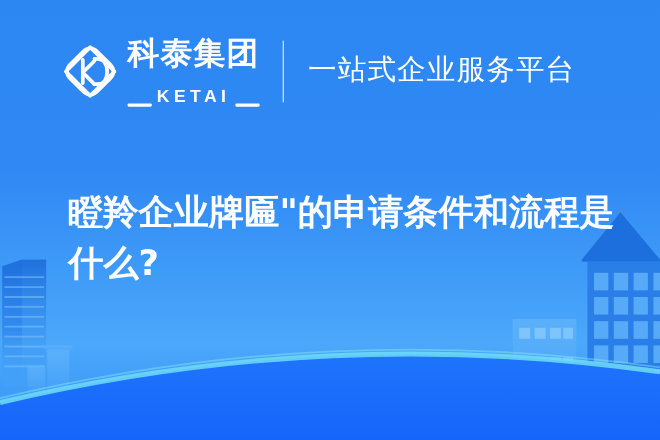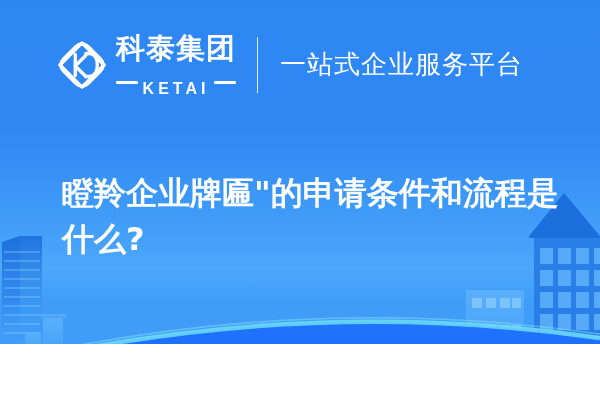--- a/index.html
+++ b/index.html
@@ -8,21 +8,21 @@
     padding: 0;
     background: #ffffff;
   }
   body {
     font-family: "Liberation Sans", "DejaVu Sans", sans-serif;
   }
 
   .banner {
     position: relative;
     width: 600px;
-    height: 344px;
+    height: 400px;
     overflow: hidden;
     background: linear-gradient(180deg, #2d87f3 0%, #2f88f4 38%, #3f9bf8 62%, #4ba8fa 78%, #3f9df8 88%);
   }
 
   
   .scenery {
     position: absolute;
     inset: 0;
     z-index: 1;
     pointer-events: none;
@@ -66,21 +66,21 @@
     line-height: 1;
     font-weight: 700;
     color: #ffffff;
     letter-spacing: 1px;
     white-space: nowrap;
     font-family: "DejaVu Sans", "Liberation Sans", sans-serif;
   }
 
   .logo-en-row {
     display: flex;
-    align-items: flex-start;
+    align-items: flex-end;
     gap: 5px;
     margin-top: 18px;
   }
   .logo-en-row .rule {
     flex: 1 1 auto;
     height: 3px;
     background: #ffffff;
     border-radius: 1px;
   }
   .logo-en {

